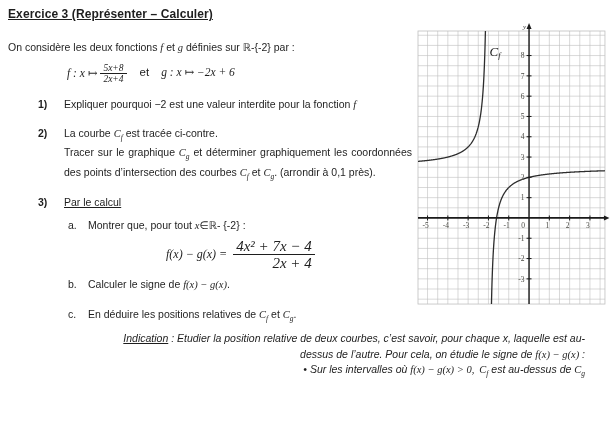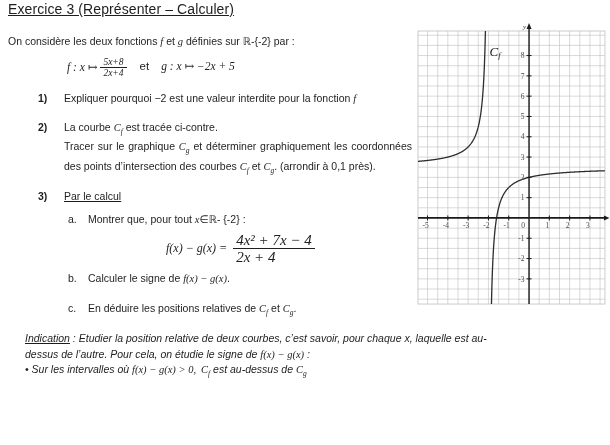--- a/index.html
+++ b/index.html
@@ -1,29 +1,29 @@
 <!DOCTYPE html>
 <html><head>
 <meta charset="utf-8">
 <style>
   *{margin:0;padding:0;box-sizing:border-box}
   html,body{background:#fff}
   body{width:610px;height:445px;position:relative;overflow:hidden;
        font-family:"Liberation Sans","DejaVu Sans",sans-serif;color:#1e1e1e;}
   .page{position:absolute;left:0;top:0;width:610px;height:445px;background:#ffffff}
 
-  .title{position:absolute;left:8px;top:1px;font-size:14px;font-weight:normal;letter-spacing:.1px}
+  .title{position:absolute;left:8px;top:7px;font-size:12px;font-weight:bold;letter-spacing:.1px}
   .title .u{text-decoration:underline}
 
-  .col{position:absolute;left:8px;top:34px;width:404px;font-size:10.5px;line-height:15.5px}
+  .col{position:absolute;left:8px;top:40px;width:404px;font-size:10.5px;line-height:15.5px}
 
   .math{font-family:"Liberation Serif","DejaVu Serif",serif;font-style:italic}
   .math sub,.ss{font-size:7.5px;font-style:italic;font-family:"Liberation Serif","DejaVu Serif",serif}
 
-  .frac{display:inline-block;vertical-align:middle;text-align:left;line-height:1.08;margin:0 3px}
+  .frac{display:inline-block;vertical-align:middle;text-align:right;line-height:1.08;margin:0 3px}
   .frac .num{display:block;border-bottom:1px solid #1e1e1e;padding:0 3px}
   .frac .den{display:block;padding:0 3px}
 
   .def-formula{margin:7px 0 0 59px;font-size:11.5px}
   .def-formula .frac{font-size:9.5px}
   .def-formula .et{margin:0 10px;font-style:normal}
   .def-formula .gdef{margin-left:2px}
 
   .q{display:flex;margin-top:13px}
   .qnum{font-weight:bold;flex:none;width:26px;margin-left:30px}
@@ -33,42 +33,42 @@
 
   .sub{display:flex;margin-left:60px;margin-top:7px}
   .sublabel{flex:none;width:20px}
   .subbody{flex:1}
 
   .formula-a{margin:5px 0 1px 158px;font-size:12px}
   .formula-a .frac{font-size:15px;margin-left:6px}
   .note{font-style:italic}
   .subc{margin-top:15px}
 
-  .indication{position:absolute;left:25px;top:331px;width:560px;text-align:left;
+  .indication{position:absolute;left:25px;top:331px;width:560px;text-align:right;
               font-style:italic;font-size:10.5px;line-height:15.5px;color:#1d1d1d}
   .indication .lbl{text-decoration:underline}
   .indication .mls{margin-left:5px}
 
   .graph{position:absolute;left:412px;top:23px}
 </style>
 </head>
 <body>
 
 <div class="page">
 
   <div class="title">
     <span class="u">Exercice 3  (Représenter – Calculer)</span>
   </div>
 
   <div class="col">
 
     <p><span>On considère les deux fonctions </span><span class="math">f</span><span> et </span><span class="math">g</span><span> définies sur ℝ-{-2} par :</span></p>
 
     <div class="def-formula">
-      <span class="math">f : x ↦</span><span class="frac"><span class="num math">5x+8</span><span class="den math">2x+4</span></span><span class="et">et</span><span class="math gdef">g : x ↦ −2x + 5</span>
+      <span class="math">f : x ↦</span><span class="frac"><span class="num math">5x+8</span><span class="den math">2x+4</span></span><span class="et">et</span><span class="math gdef">g : x ↦ −2x + 6</span>
     </div>
 
     <div class="q">
       <span class="qnum">1)</span>
       <div class="qbody"><span>Expliquer pourquoi −2 est une valeur interdite pour la fonction </span><span class="math">f</span></div>
     </div>
 
     <div class="q">
       <span class="qnum">2)</span>
       <div class="qbody">

